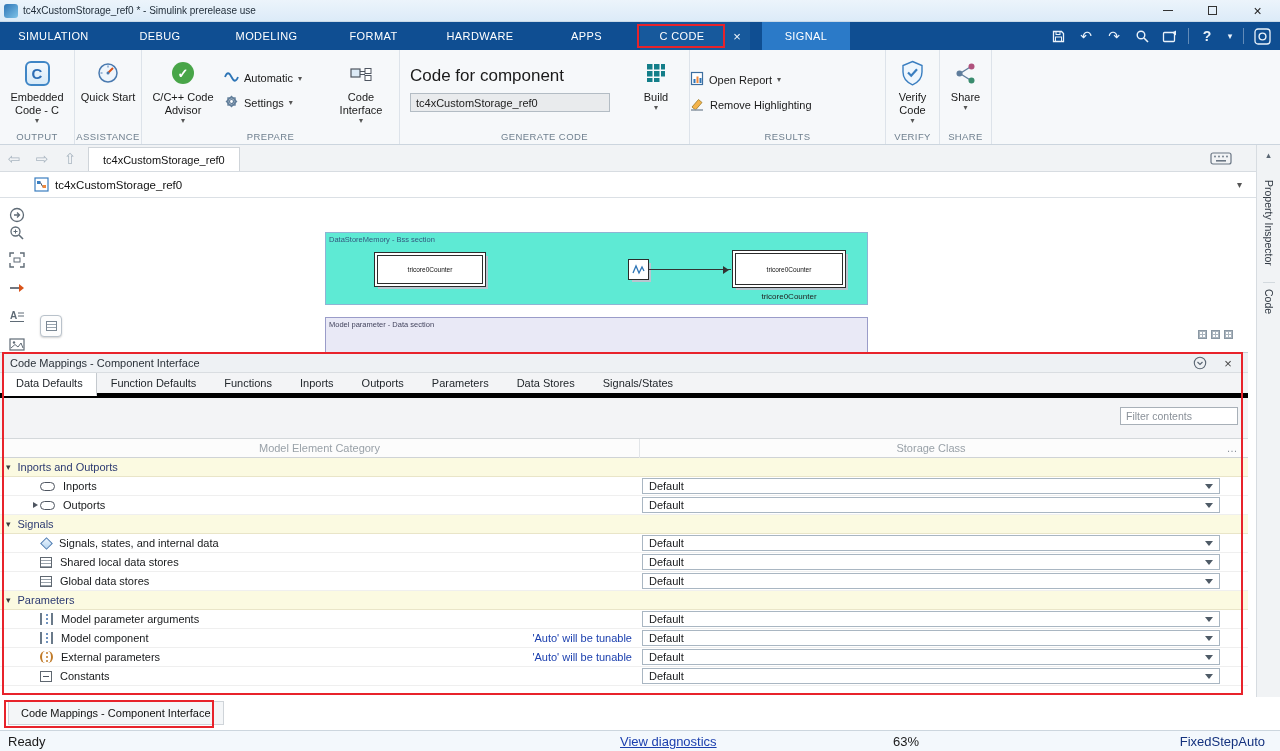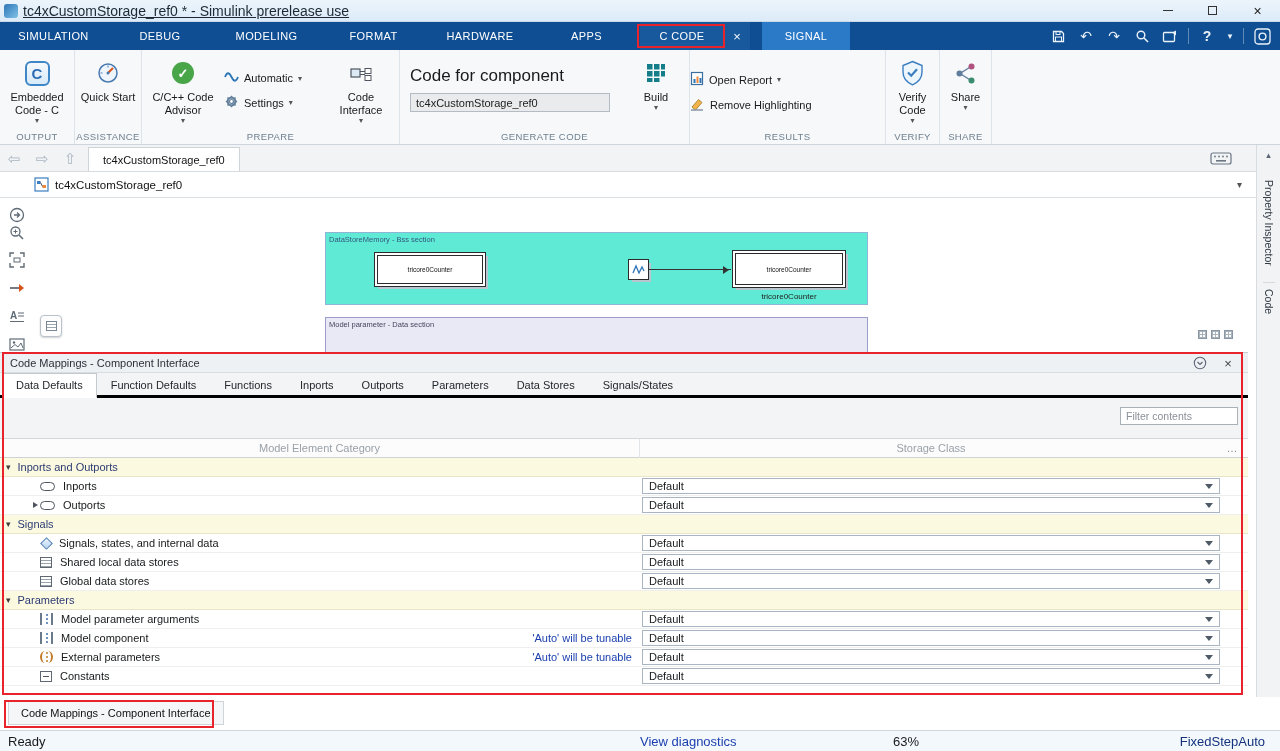--- a/index.html
+++ b/index.html
@@ -6,21 +6,21 @@
   html,body { width:1280px; height:751px; }
   body { font-family:"Liberation Sans", sans-serif; font-size:11px; color:#222;
          background:#fff; position:relative; overflow:hidden; }
 
   
   .titlebar { position:absolute; left:0; top:0; width:1280px; height:22px;
     background:linear-gradient(#ecf4fb,#dcebf8); display:flex; align-items:center;
     border-bottom:1px solid #c9d9e8; }
   .app-icon { width:14px; height:14px; margin:0 5px 0 4px; border-radius:3px;
     background:linear-gradient(135deg,#2e75b6,#7fc3e8); display:inline-block; }
-  .title-text { font-size:14px; color:#1d2a36;text-decoration:underline; }
+  .title-text { font-size:10px; color:#1d2a36; }
   .win-controls { margin-left:auto; display:flex; height:100%; }
   .win-btn { width:45px; height:100%; display:flex; align-items:center; justify-content:center;
     color:#222; font-size:14px; cursor:default; }
   .glyph-min { width:10px; border-bottom:1.5px solid #333; height:1px; display:inline-block; }
   .glyph-max { width:9px; height:9px; border:1.3px solid #333; display:inline-block; }
 
   
   .tabbar { position:absolute; left:0; top:22px; width:1280px; height:28px;
     background:#0f4e92; display:flex; align-items:stretch; color:#fff; }
   .ttab { display:flex; align-items:center; justify-content:center; font-size:11px;
@@ -125,22 +125,22 @@
   
   .panel { position:absolute; left:0; top:352px; width:1248px; height:345px; background:#fff;
     border-top:1px solid #c6ccd2; }
   .panel-header { height:20px; background:#eef1f4; border-bottom:1px solid #d9dde1;
     display:flex; align-items:center; padding-left:10px; position:relative; }
   .panel-title { font-size:11px; color:#2b323a; }
   .ph-icon { position:absolute; top:3px; display:flex; align-items:center; justify-content:center;
     width:16px; height:14px; color:#444; font-size:13px; }
   .ph-min { right:40px; }
   .ph-close { right:12px; }
-  .panel-tabs { height:25px; background:#f3f4f6; border-bottom:3px solid #000000;
-    display:flex; align-items:flex-start; padding-left:2px; }
+  .panel-tabs { height:25px; background:#f3f4f6; border-bottom:5px solid #000000;
+    display:flex; align-items:center; padding-left:2px; }
   .ptab { padding:0 13px; line-height:23px; font-size:11px; color:#23282d; cursor:default;
     border:1px solid transparent; }
   .ptab.selected { background:#fff; border-color:#c4c9ce; border-bottom-color:#fff; }
   .panel-toolbar { height:40px; background:#f3f4f6; position:relative; }
   .filter-input { position:absolute; right:10px; top:9px; width:118px; height:18px;
     border:1px solid #a8b0b8; background:#fff; font-family:"Liberation Sans",sans-serif;
     font-size:10.5px; padding:0 5px; color:#222; }
   .filter-input::placeholder { color:#8a9199; }
   .tbl-header { height:20px; background:#fcfcfc; border-top:1px solid #d4d8db;
     border-bottom:1px solid #cfd3d6; position:relative; }
@@ -183,21 +183,21 @@
 
   
   .bottombar { position:absolute; left:0; top:697px; width:1280px; height:33px; background:#fff; }
   .bottom-tab { position:absolute; left:8px; top:4px; height:24px; padding:0 12px;
     display:flex; align-items:center; background:#f4f6f8; border:1px solid #cfd4d9;
     font-size:11px; color:#111; cursor:default; }
   .statusbar { position:absolute; left:0; top:730px; width:1280px; height:21px;
     background:#f3f8fc; border-top:1px solid #ccd6de; }
   .st { position:absolute; top:3px; font-size:13px; }
   .st-ready { left:8px; color:#1a1a1a; }
-  .st-diag { left:640px; color:#1b3fae; cursor:default; }
+  .st-diag { left:620px; color:#1b3fae; text-decoration:underline; cursor:default; }
   .st-zoom { left:893px; color:#1a1a1a; }
   .st-solver { right:15px; color:#14327e; }
 
   
   .anno { position:absolute; border:2.5px solid #e8232b; pointer-events:none; z-index:60; }
   .anno-ccode { left:637px; top:24px; width:88px; height:24px; }
   .anno-panel { left:2px; top:352px; width:1241px; height:343px; }
   .anno-bottom { left:4px; top:700px; width:210px; height:28px; }
 </style>
 </head>

